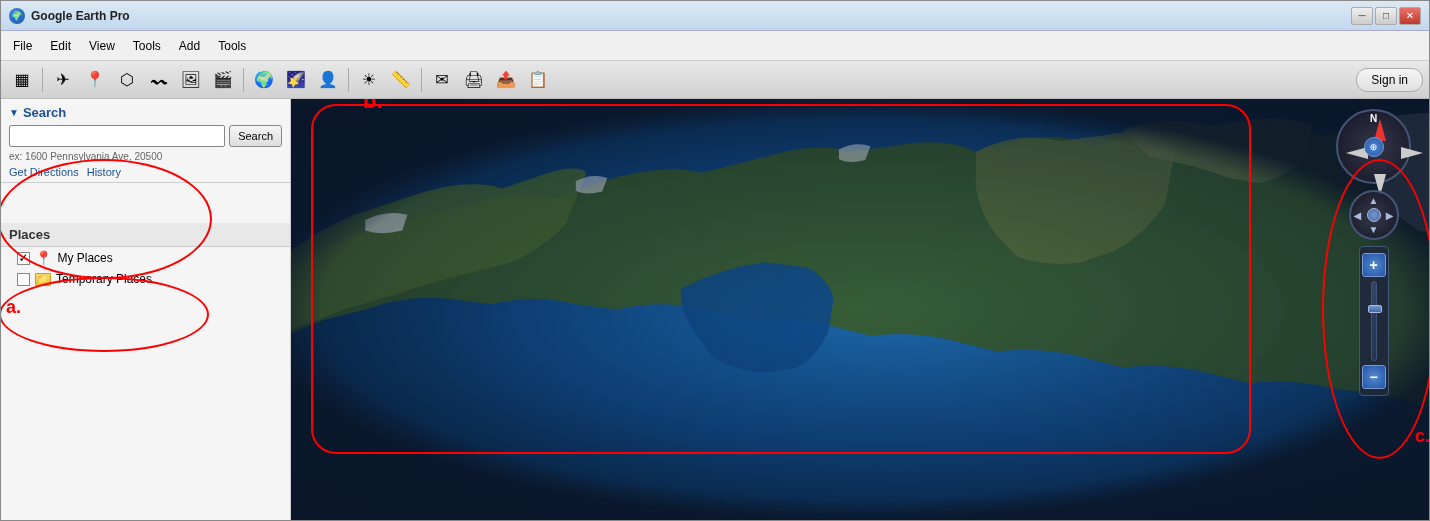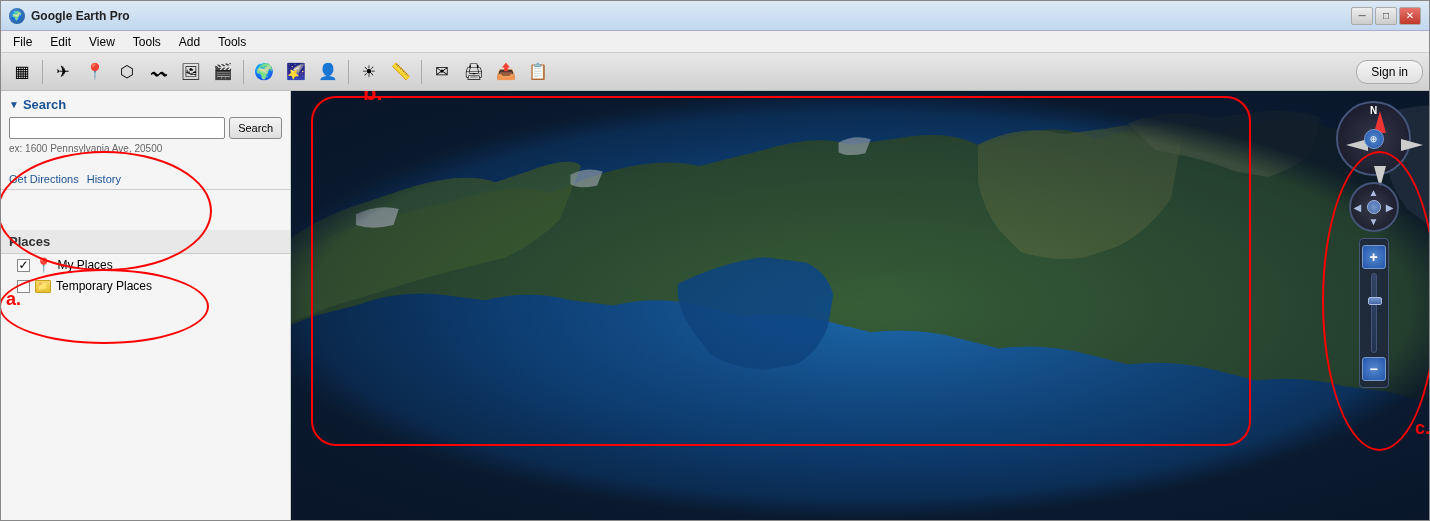--- a/index.html
+++ b/index.html
@@ -70,21 +70,21 @@
       font-size: 10px;
       cursor: pointer;
       background: linear-gradient(to bottom, #eee, #ccc);
       color: #333;
     }
     .tb-btn.close { background: linear-gradient(to bottom, #e8726a, #c0392b); color: white; }
     .tb-btn.maximize { background: linear-gradient(to bottom, #eee, #ccc); }
 
     
     .menu-bar {
-      height: 22px;
+      height: 30px;
       background: #f0f0f0;
       display: flex;
       align-items: center;
       padding: 0 4px;
       border-bottom: 1px solid #ccc;
       flex-shrink: 0;
       gap: 2px;
     }
     .menu-item {
       padding: 2px 8px;
@@ -193,21 +193,21 @@
       height: 22px;
       background: linear-gradient(to bottom, #f5f5f5, #ddd);
       border: 1px solid #888;
       border-radius: 3px;
       font-size: 11px;
       cursor: pointer;
     }
     .search-example {
       font-size: 10px;
       color: #666;
-      margin-bottom: 19px;
+      margin-bottom: 4px;
     }
     .search-links {
       display: flex;
       gap: 8px;
     }
     .search-link {
       font-size: 11px;
       color: #1a5296;
       cursor: pointer;
       text-decoration: none;

